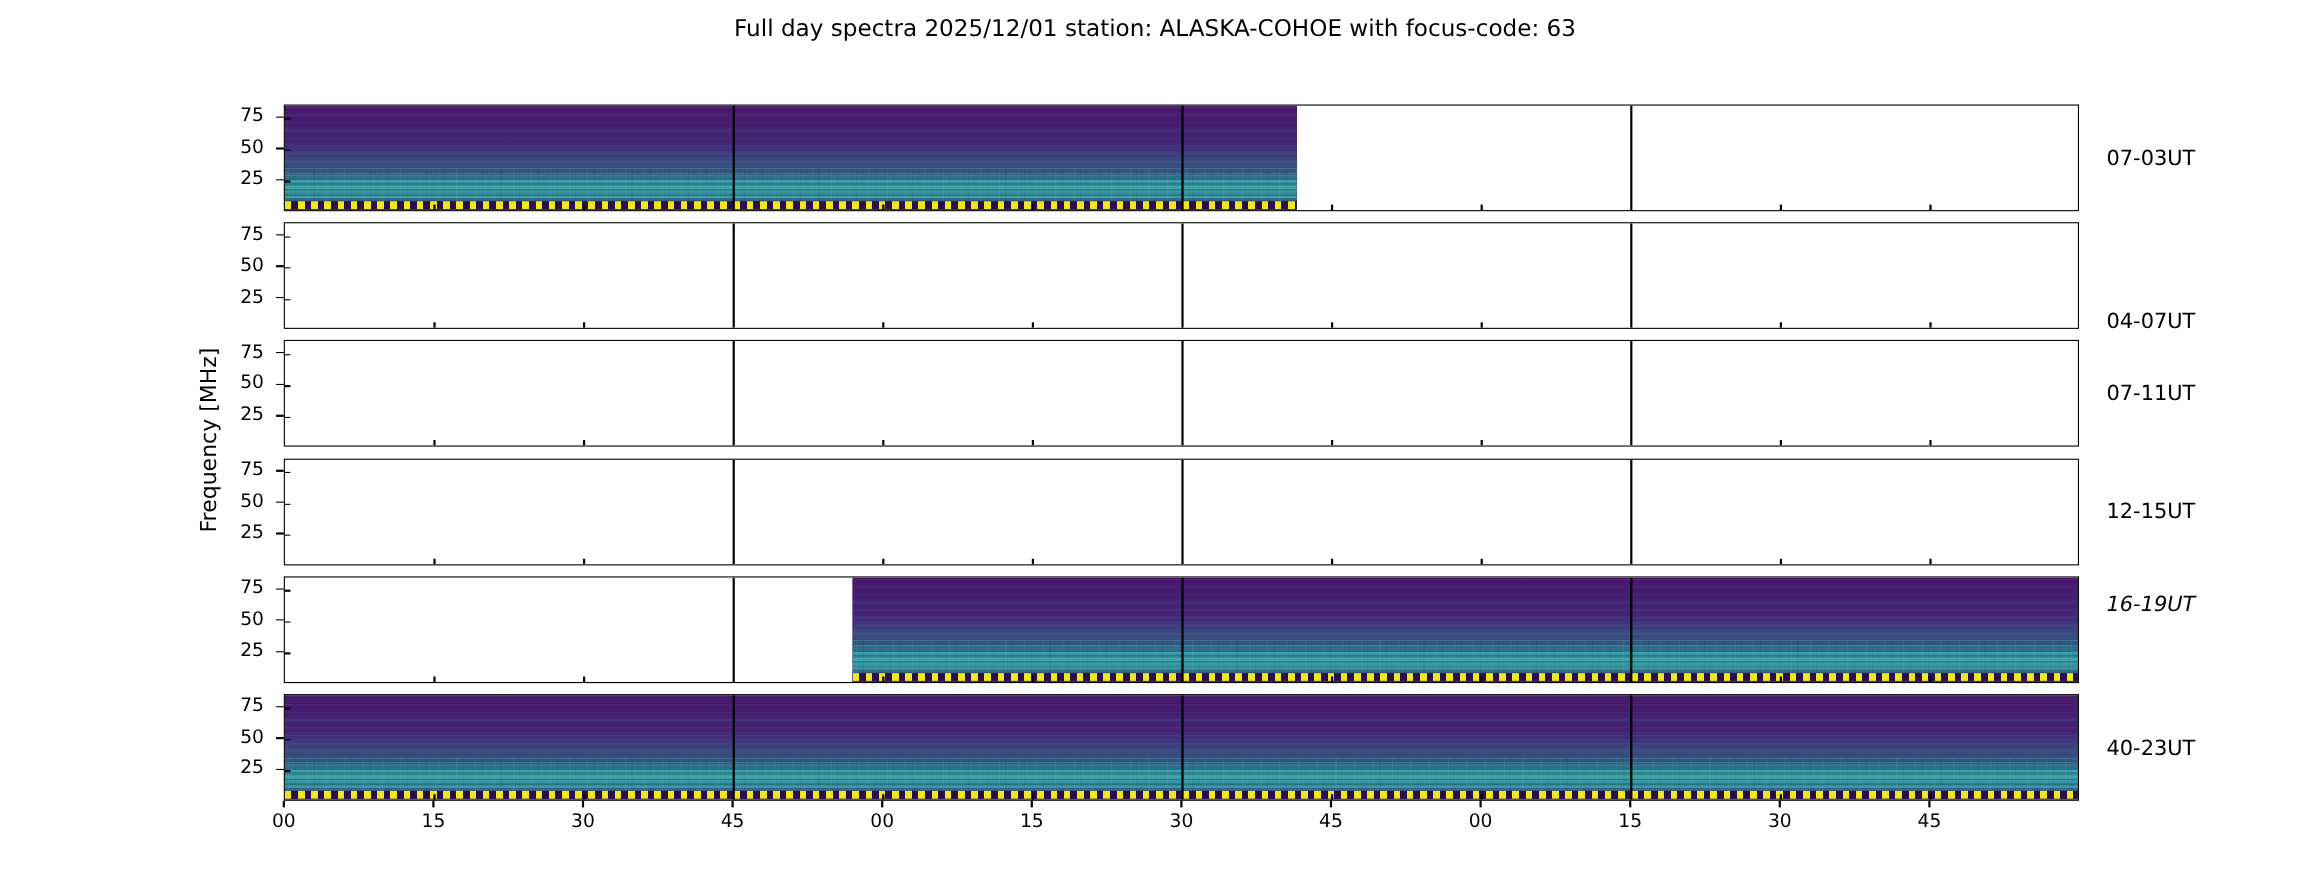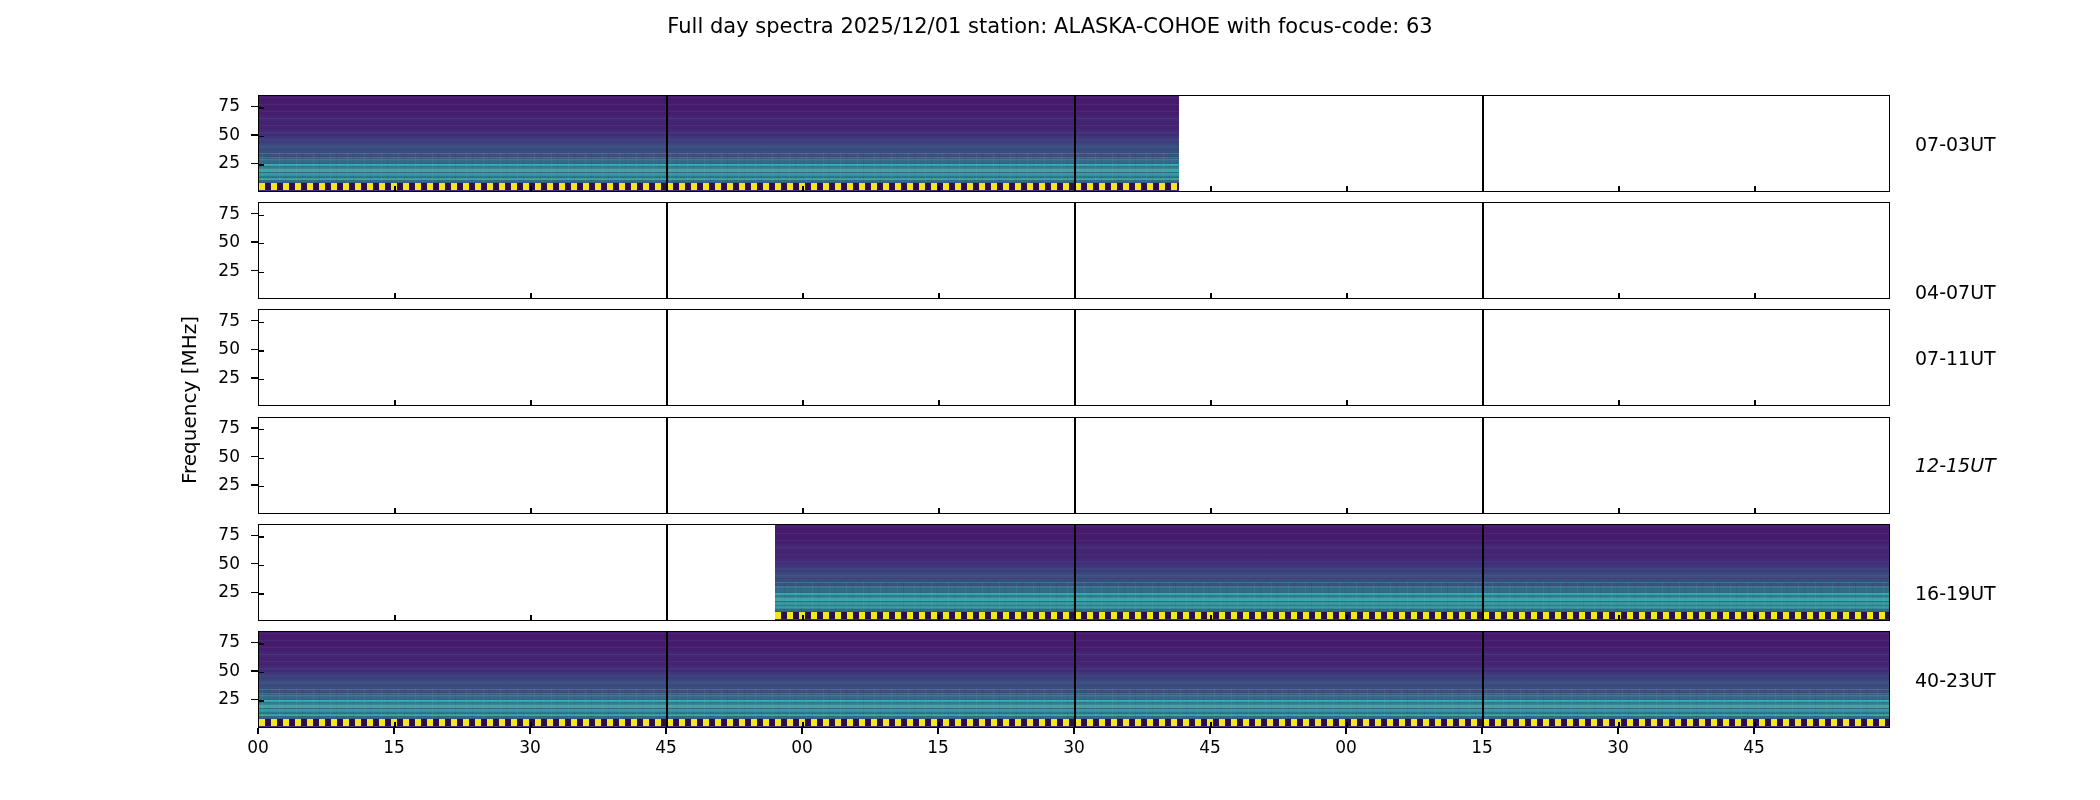--- a/index.html
+++ b/index.html
@@ -366,21 +366,21 @@
         <div class="ytick-in" style="top: 68.4706px;"></div>
         <div class="ytick-in" style="top: 39.9412px;"></div>
         <div class="ytick-in" style="top: 11.4118px;"></div>
       </div>
       <div class="ytick-out" style="left: 251px; top: 484.421px;"></div>
       <div class="ytick-label" style="left: 200px; top: 476.071px;">25</div>
       <div class="ytick-out" style="left: 251px; top: 455.891px;"></div>
       <div class="ytick-label" style="left: 200px; top: 447.541px;">50</div>
       <div class="ytick-out" style="left: 251px; top: 427.362px;"></div>
       <div class="ytick-label" style="left: 200px; top: 419.012px;">75</div>
-      <div class="row-label" style="top: 455.1px; font-style: italic;">12-15UT</div>
+      <div class="row-label" style="top: 455.1px;">12-15UT</div>
       <div class="row" style="top: 523.8px;">
         <div class="data-block" style="left: 515.712px; width: 1116.29px;">
           <div class="bg"></div>
           <div class="streaks-a"></div>
           <div class="streaks-b"></div>
           <div class="speckle"></div>
           <div class="band b5"></div>
           <div class="band b1"></div>
           <div class="band b2"></div>
           <div class="band b3"></div>
@@ -401,21 +401,21 @@
         <div class="ytick-in" style="top: 68.4706px;"></div>
         <div class="ytick-in" style="top: 39.9412px;"></div>
         <div class="ytick-in" style="top: 11.4118px;"></div>
       </div>
       <div class="ytick-out" style="left: 251px; top: 591.621px;"></div>
       <div class="ytick-label" style="left: 200px; top: 583.271px;">25</div>
       <div class="ytick-out" style="left: 251px; top: 563.091px;"></div>
       <div class="ytick-label" style="left: 200px; top: 554.741px;">50</div>
       <div class="ytick-out" style="left: 251px; top: 534.562px;"></div>
       <div class="ytick-label" style="left: 200px; top: 526.212px;">75</div>
-      <div class="row-label" style="top: 583px;">16-19UT</div>
+      <div class="row-label" style="top: 539px; font-style: italic;">16-19UT</div>
       <div class="row" style="top: 631px;">
         <div class="data-block" style="left: 0px; width: 1632px;">
           <div class="bg"></div>
           <div class="streaks-a"></div>
           <div class="streaks-b"></div>
           <div class="speckle"></div>
           <div class="band b5"></div>
           <div class="band b1"></div>
           <div class="band b2"></div>
           <div class="band b3"></div>

